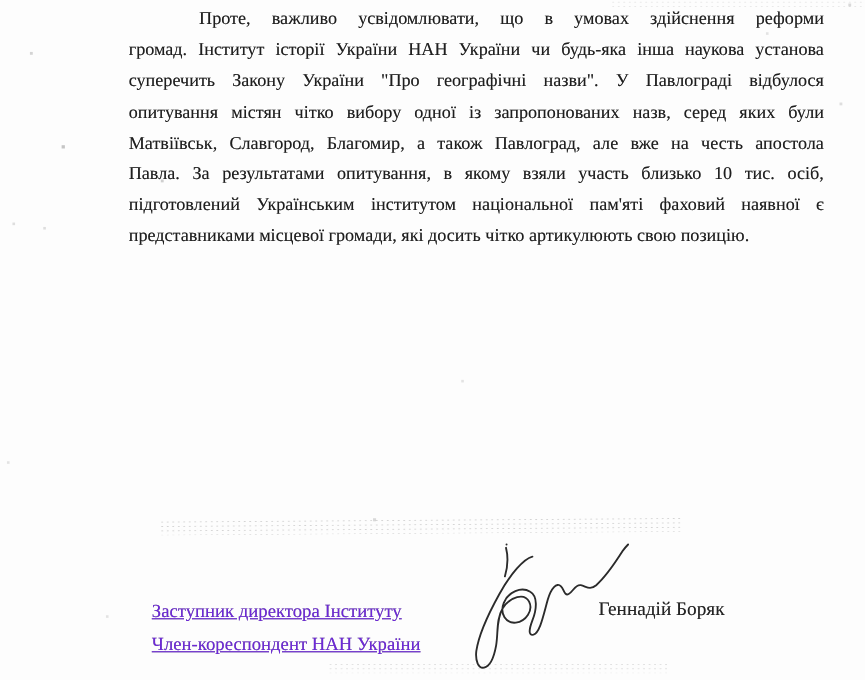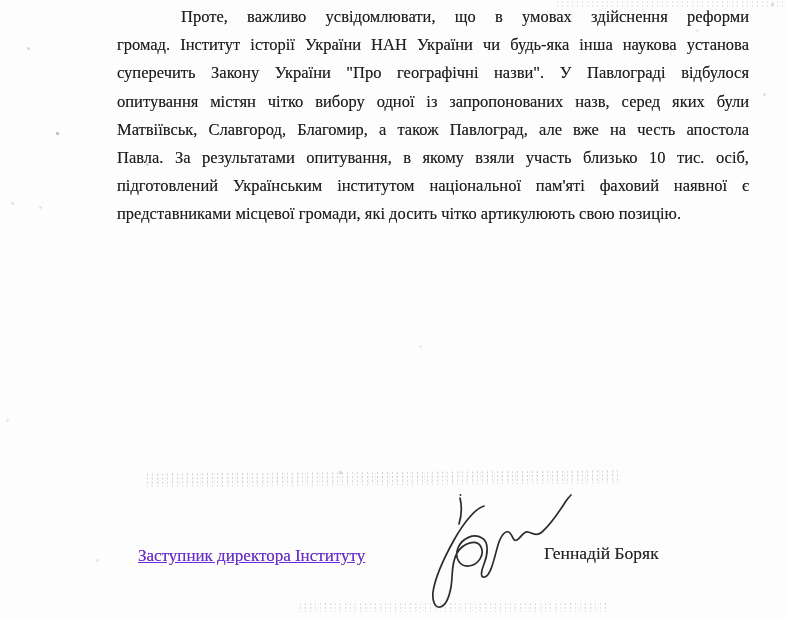--- a/index.html
+++ b/index.html
@@ -80,20 +80,21 @@
     <div class="line j">суперечить Закону України "Про географічні назви". У Павлограді відбулося</div>
     <div class="line j">опитування містян чітко вибору одної із запропонованих назв, серед яких були</div>
     <div class="line j">Матвіївськ, Славгород, Благомир, а також Павлоград, але вже на честь апостола</div>
     <div class="line j">Павла. За результатами опитування, в якому взяли участь близько 10 тис. осіб,</div>
     <div class="line j">підготовлений Українським інститутом національної пам'яті фаховий наявної є</div>
     <div class="line">представниками місцевої громади, які досить чітко артикулюють свою позицію.</div>
   </div>
 
   <div class="sig-left">
     <div>Заступник директора Інституту</div>
+    <div>Член-кореспондент НАН України</div>
   </div>
 
   <svg class="sig-svg" width="152" height="130" viewBox="0 0 152 130" aria-hidden="true">
     <g fill="none" stroke="#2b2b2b" stroke-width="1.7" stroke-linecap="round" stroke-linejoin="round">
       <path d="M60,19 C52,21 40,35 30,53 C20,71 11,91 9,105 C8,114 11,121 16,120 C21,119 25,111 27,100 C29,88 27,76 33,66 C40,55 53,52 57,60 C61,68 54,78 45,79 C36,80 30,71 34,61 C38,51 50,46 58,51 C65,55 64,67 60,77 C57,85 56,91 61,90 C67,88 70,72 74,58 C77,48 82,42 86,46 C89,49 89,55 93,53 C97,51 99,44 104,45 C109,46 112,50 118,45 C126,38 135,25 142,14 C144,11 146,9 147,8"></path>
       <path d="M36,11 C38,19 38,27 35,37"></path>
       <circle cx="36.5" cy="8" r="0.9" fill="#2b2b2b" stroke="none"></circle>
     </g>
   </svg>
 

